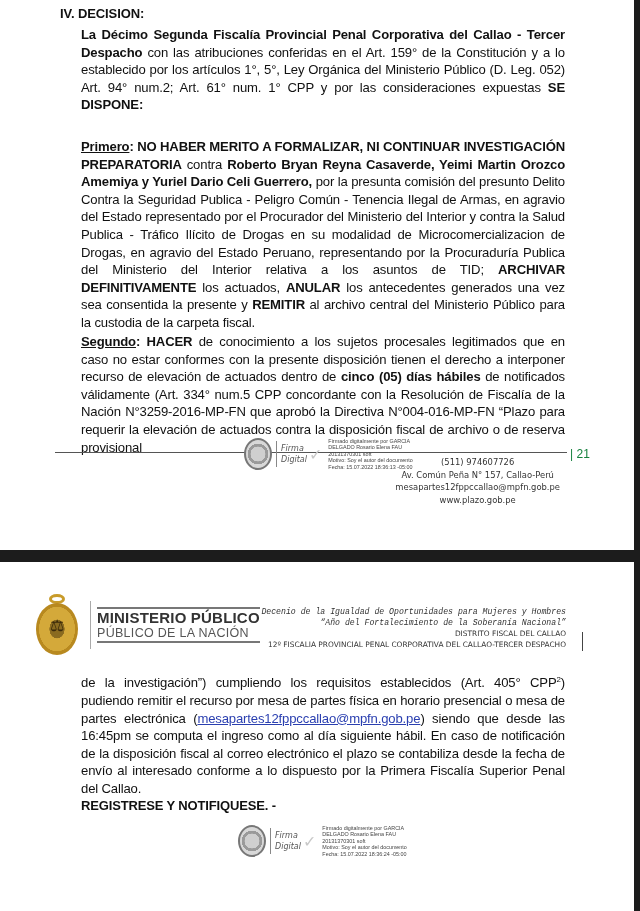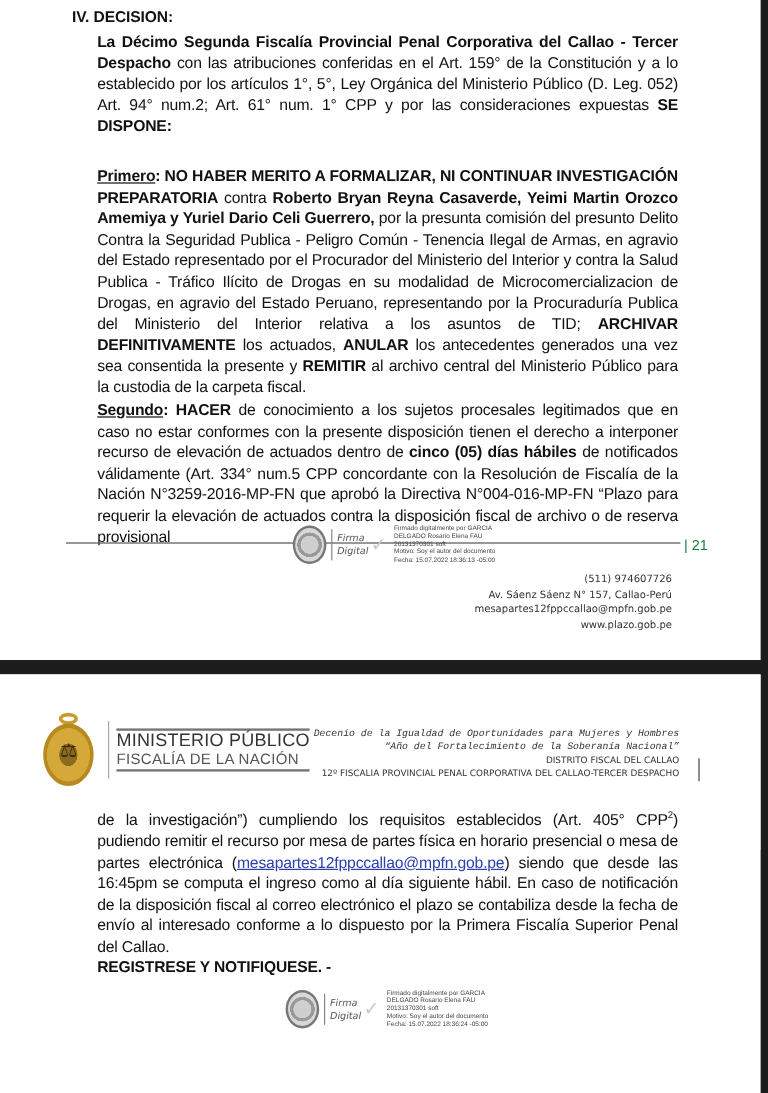--- a/index.html
+++ b/index.html
@@ -17,39 +17,39 @@
   .para u { text-decoration: underline; margin-top: 16px; }
   .para .lnk { color: #2a3fb0; text-decoration: underline; }
   #p-intro { top: 26px; }
   #p-primero { top: 138px; }
   #p-segundo { top: 333px; }
   #p-cont { top: 109px; }
   #p-final { top: 235px; font-weight: bold; font-size: 13px; line-height: 17px; }
 
   .footline { position: absolute; left: 55px; top: 452px; width: 512px; height: 1px; background: #555; }
   .pagenum { position: absolute; left: 570px; top: 447px; font-family: "Liberation Sans", sans-serif; font-size: 12px; color: #15803d; }
-  .contact { position: absolute; right: 74px; text-align: right; font-family: "DejaVu Sans", sans-serif; font-size: 8.4px; line-height: 12.6px; color: #333; margin-top: 20px; }
+  .contact { position: absolute; right: 74px; text-align: center; font-family: "DejaVu Sans", sans-serif; font-size: 8.4px; line-height: 12.6px; color: #333; }
   #contact1 { top: 456px; }
 
   .sig { position: absolute; display: flex; align-items: center; }
   .seal { width: 28px; height: 32px; border-radius: 50% / 50%; border: 2px solid #777; background: radial-gradient(circle, #cfcfcf 0 40%, #9a9a9a 41% 55%, #d8d8d8 56%); }
   .sig-bar { width: 1px; height: 26px; background: #888; margin: 0 4px 0 4px; }
   .sig-word { font-family: "DejaVu Sans", sans-serif; font-size: 8px; line-height: 11px; color: #555; font-style: italic; }
   .check { font-size: 16px; color: #c8c8c8; margin: 0 6px 0 2px; }
   .sig-text { font-family: "Liberation Sans", sans-serif; font-size: 5.4px; line-height: 6.4px; color: #444; }
   #sig1 { left: 244px; top: 438px; }
   #sig2 { left: 238px; top: 825px; }
 
   .logo { position: absolute; left: 34px; top: 32px; display: flex; align-items: center; }
   .crest { width: 46px; height: 62px; position: relative; }
   .crest .ring { position: absolute; left: 15px; top: 0; width: 16px; height: 10px; border: 3px solid #c89b2a; border-radius: 50%; }
   .crest .body { position: absolute; left: 2px; top: 9px; width: 42px; height: 52px; border-radius: 50%; background: radial-gradient(ellipse, #8a6b20 0 25%, #d4a93a 26% 60%, #b8891f 61% 75%, #e0c060 76%); }
   .crest .sym { position: absolute; left: 16px; top: 22px; font-size: 16px; color: #3b2a0a; }
   .logo-bar { width: 1px; height: 48px; background: #aaa; margin: 0 6px 0 10px; }
-  .logo-text1 { font-weight: normal; font-size: 15px; color: #333; letter-spacing: 0.2px; border-top: 2px solid #777; padding-top: 1px; line-height: 16px; }
+  .logo-text1 { font-weight: bold; font-size: 15px; color: #333; letter-spacing: 0.2px; border-top: 2px solid #777; padding-top: 1px; line-height: 16px; }
   .logo-text2 { font-size: 12.5px; color: #555; letter-spacing: 0.3px; line-height: 14px; border-bottom: 2px solid #777; padding-bottom: 1px; }
 
   .hdr { position: absolute; right: 68px; text-align: right; font-family: "DejaVu Sans", sans-serif; color: #333; }
   .hdr-i { font-style: italic; font-size: 8.2px; line-height: 11px; font-family: Liberation Mono, monospace; }
   .hdr-n { font-size: 7.4px; line-height: 11px; }
   #hdr-block { top: 44px; }
   .hdr-bar { position: absolute; left: 582px; top: 70px; width: 1px; height: 19px; background: #444; }
 </style>
 </head>
 <body>
@@ -78,39 +78,39 @@
       <div>Firmado digitalmente por GARCIA</div>
       <div>DELGADO Rosario Elena FAU</div>
       <div>20131370301 soft</div>
       <div>Motivo: Soy el autor del documento</div>
       <div>Fecha: 15.07.2022 18:36:13 -05:00</div>
     </div>
   </div>
 
   <div class="contact" id="contact1">
     <div>(511) 974607726</div>
-    <div>Av. Sáenz Sáenz N° 157, Callao-Perú</div>
+    <div>Av. Común Peña N° 157, Callao-Perú</div>
     <div>mesapartes12fppccallao@mpfn.gob.pe</div>
     <div>www.plazo.gob.pe</div>
   </div>
 </div>
 
 <div class="band"></div>
 
 <div class="page" id="page2">
   <div class="logo">
     <div class="crest">
       <div class="ring"></div>
       <div class="body"></div>
       <div class="sym">⚖</div>
     </div>
     <div class="logo-bar"></div>
     <div>
       <div class="logo-text1">MINISTERIO PÚBLICO</div>
-      <div class="logo-text2">FISCALÍA DE LA NACIÓN</div>
+      <div class="logo-text2">PÚBLICO DE LA NACIÓN</div>
     </div>
   </div>
 
   <div class="hdr" id="hdr-block">
     <div class="hdr-i">Decenio de la Igualdad de Oportunidades para Mujeres y Hombres</div>
     <div class="hdr-i">“Año del Fortalecimiento de la Soberanía Nacional”</div>
     <div class="hdr-n">DISTRITO FISCAL DEL CALLAO</div>
     <div class="hdr-n">12º FISCALIA PROVINCIAL PENAL CORPORATIVA DEL CALLAO-TERCER DESPACHO</div>
   </div>
   <div class="hdr-bar"></div>

